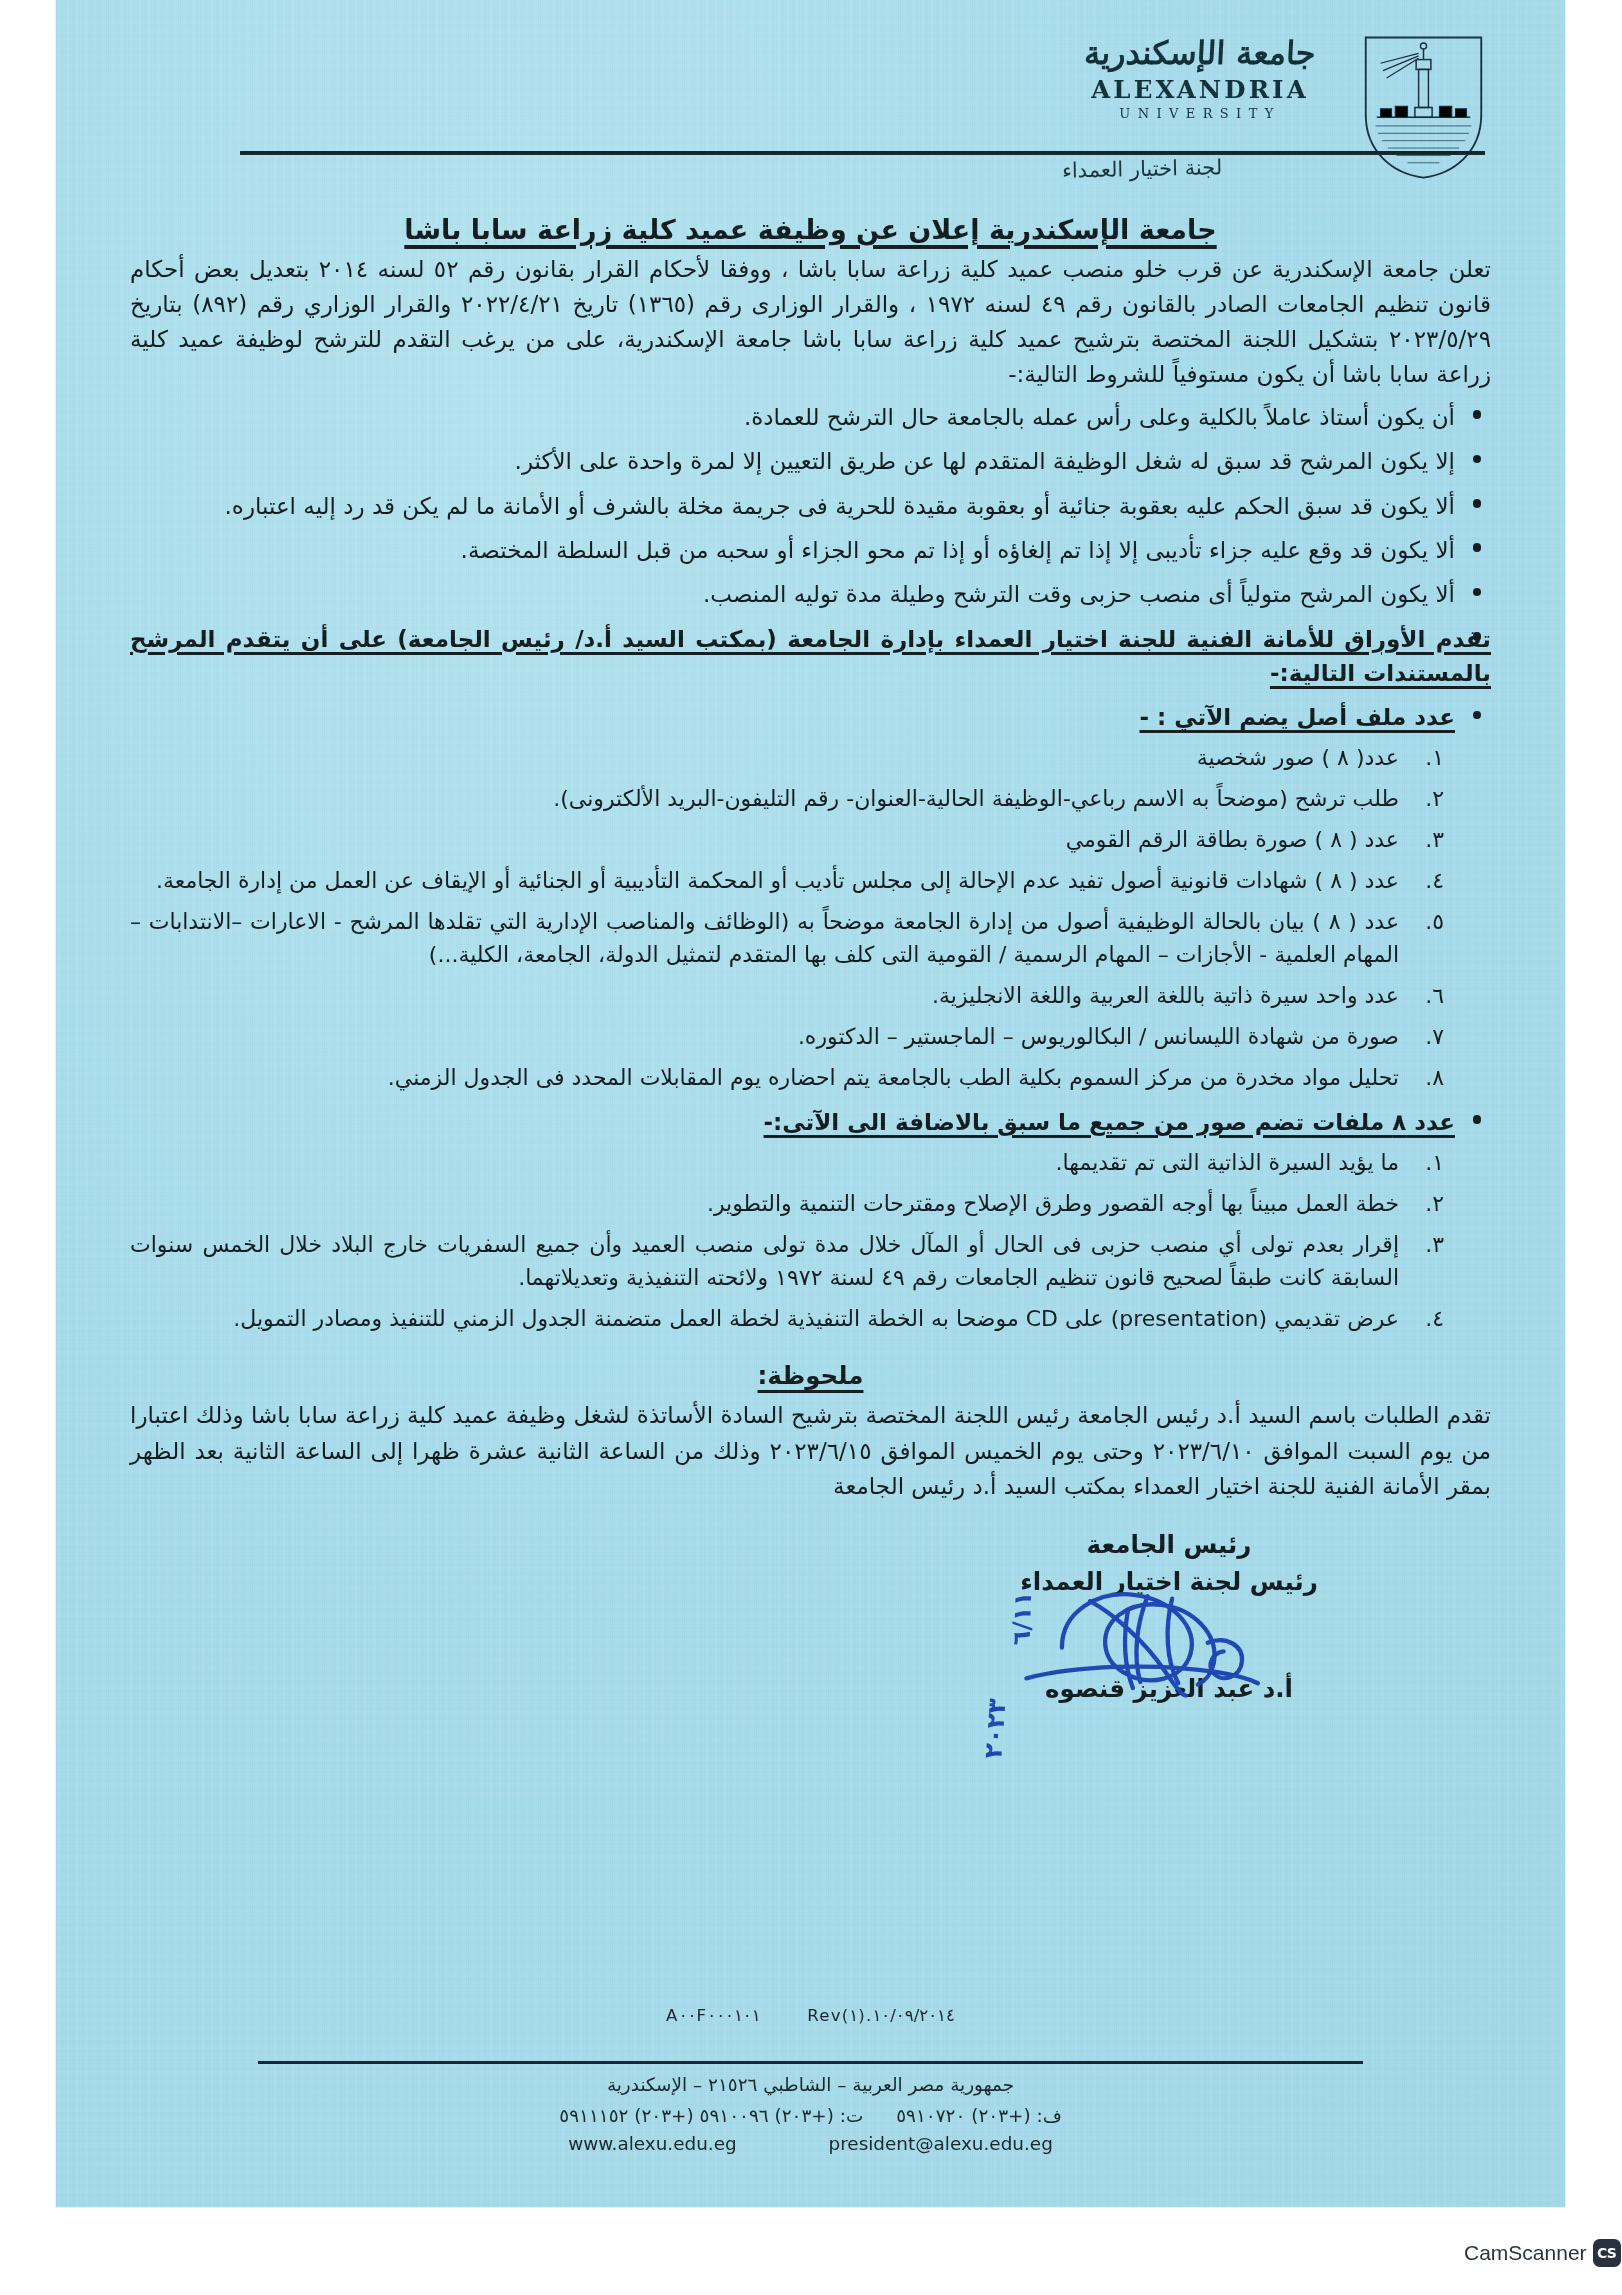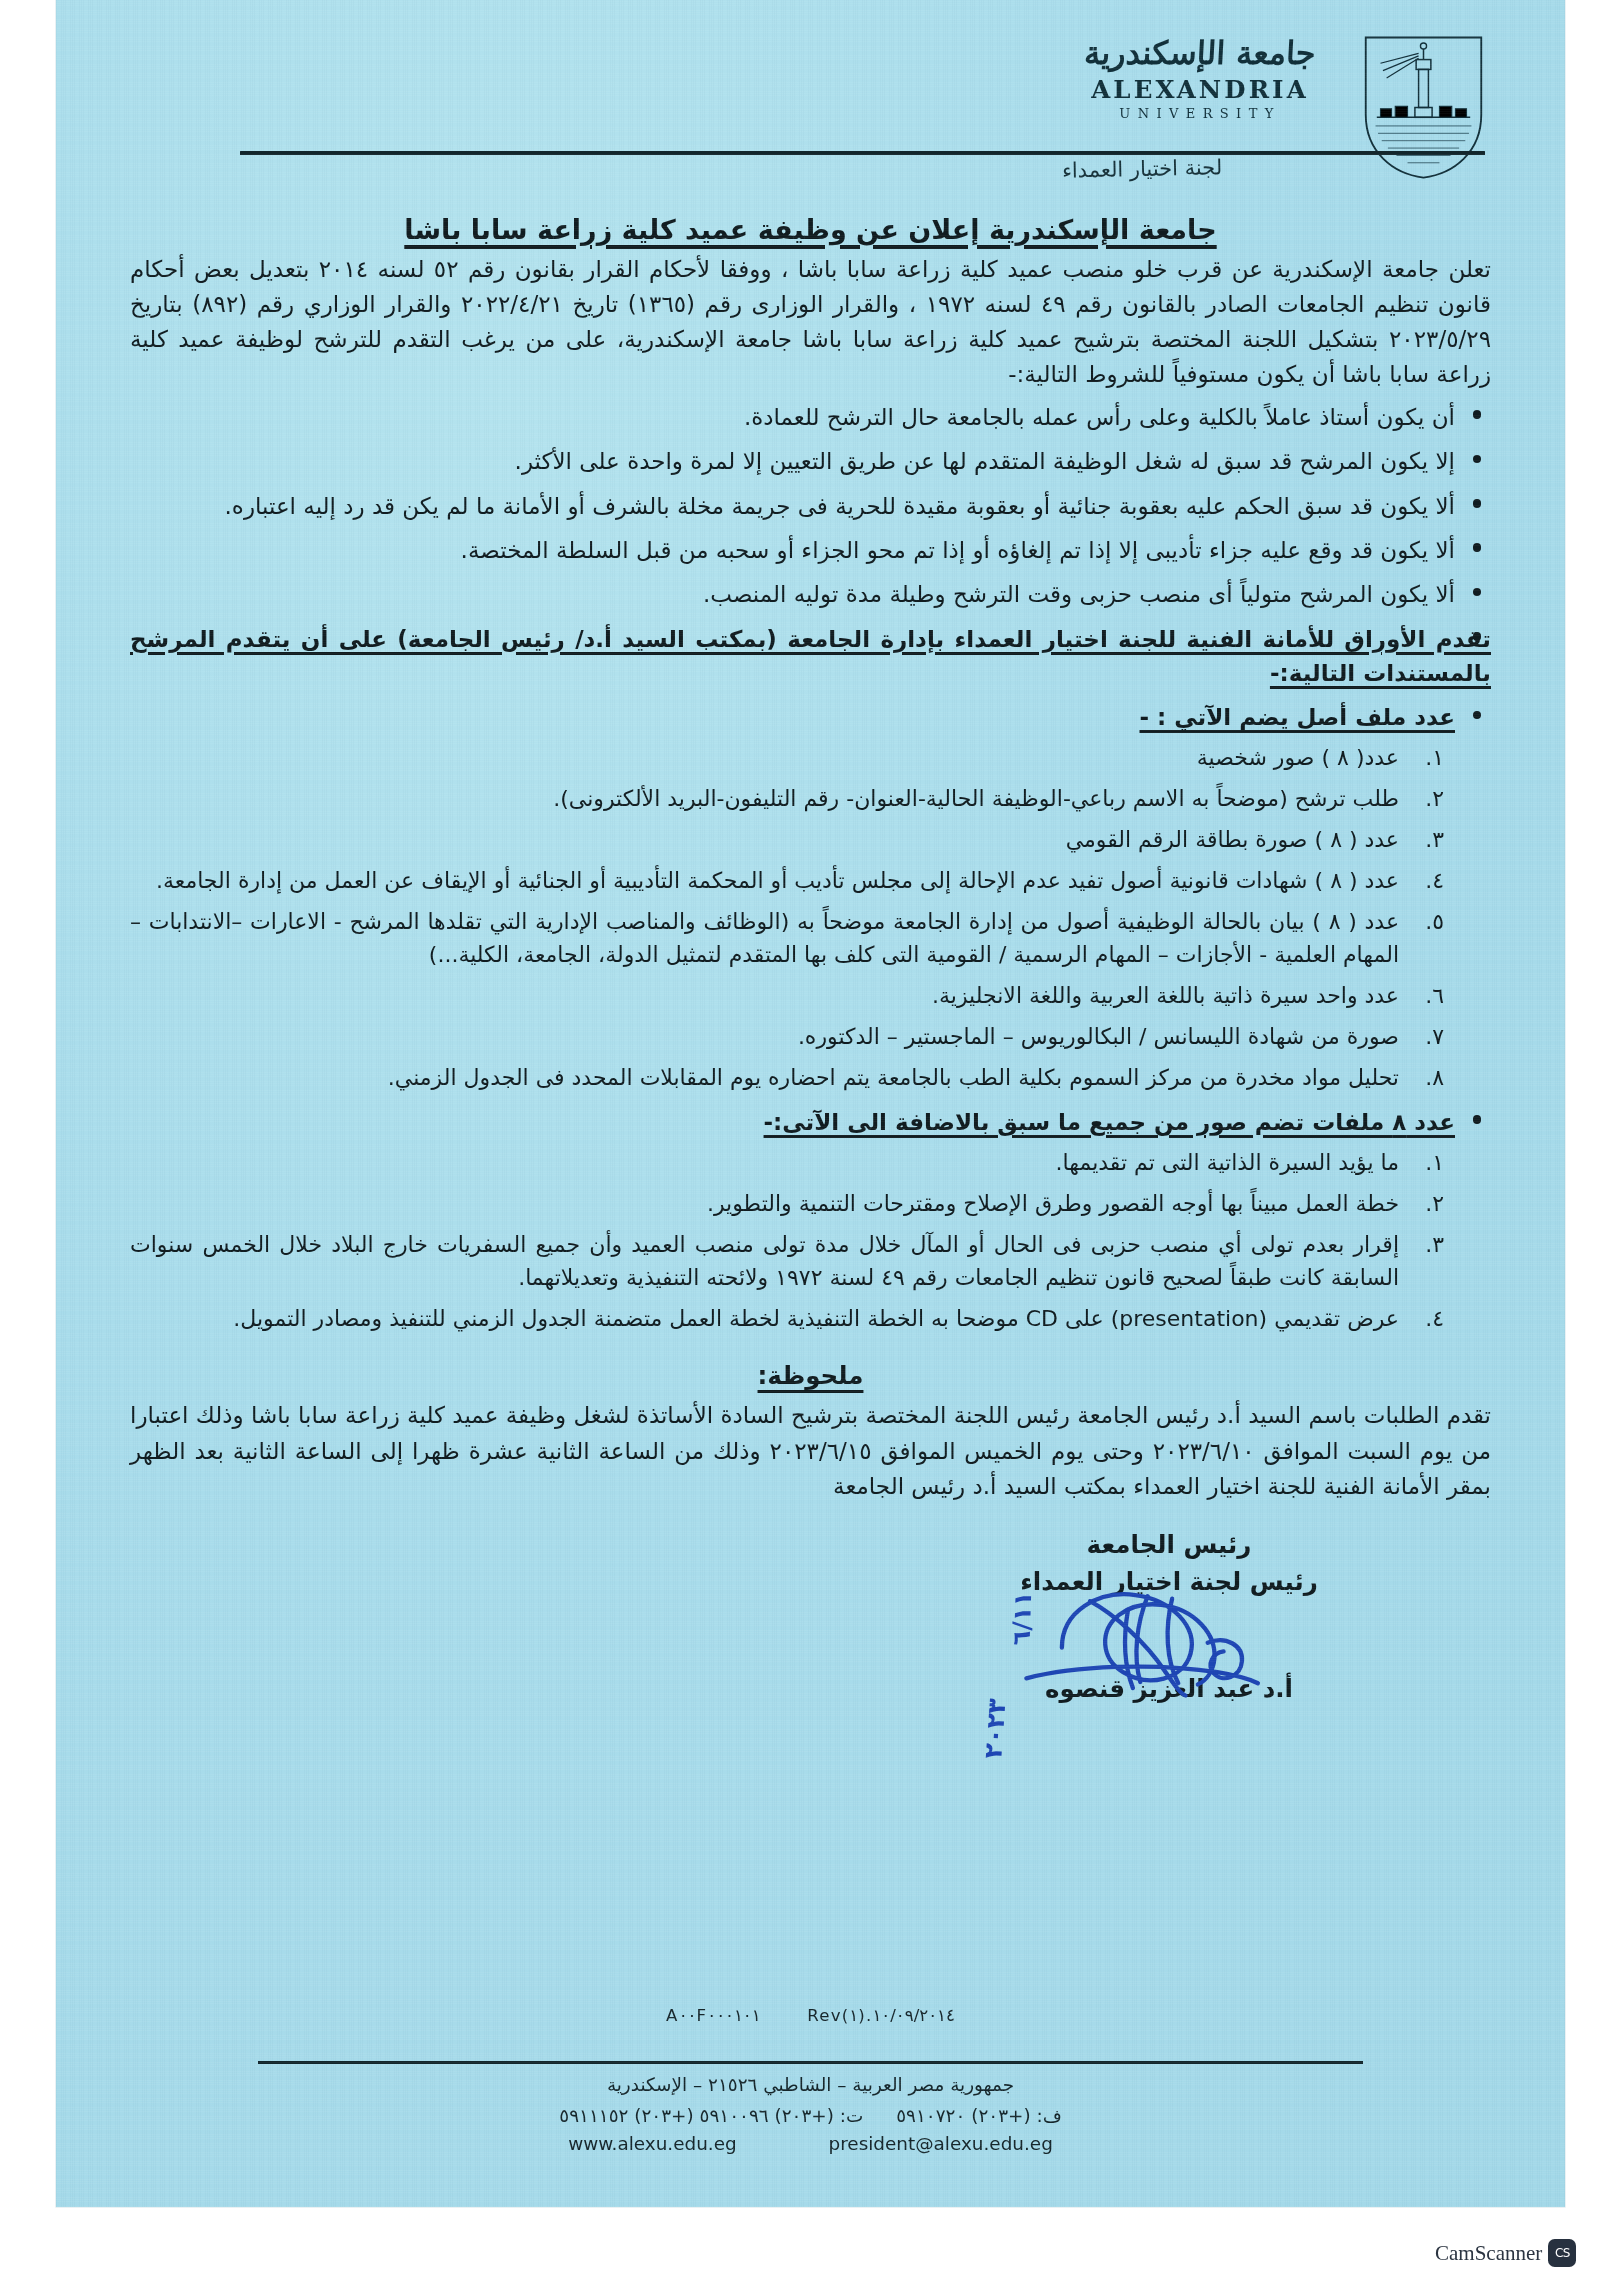--- a/index.html
+++ b/index.html
@@ -169,28 +169,28 @@
   }
   .f-web .seg{display:inline-block;margin:0 43px;}
 
   
   .cam{
     position:absolute;left:1435px;top:2239px;
     display:flex;align-items:center;gap:6.1px;
   }
   .cam-badge{
     width:28px;height:28px;border-radius:6.7px;background:#27313f;
-    color:#fff;font-weight:400;font-size:12px;
+    color:#fff;font-weight:700;font-size:14px;
     display:flex;align-items:center;justify-content:center;
     font-family:"DejaVu Sans","Liberation Sans",sans-serif;
     letter-spacing:-0.6px;direction:ltr;
   }
   .cam-text{
-    font-family:Liberation Serif, serif;
-    font-size:21px;color:#2b3441;direction:ltr;
+    font-family:Liberation Sans, sans-serif;
+    font-size:21px;color:#2b3441;direction:ltr;margin-left:29px;
   }
 </style>
 </head>
 <body>
 
 <div id="page">
   <div class="sheet">
 
     <div class="letterhead">
       <div class="lh-text">

